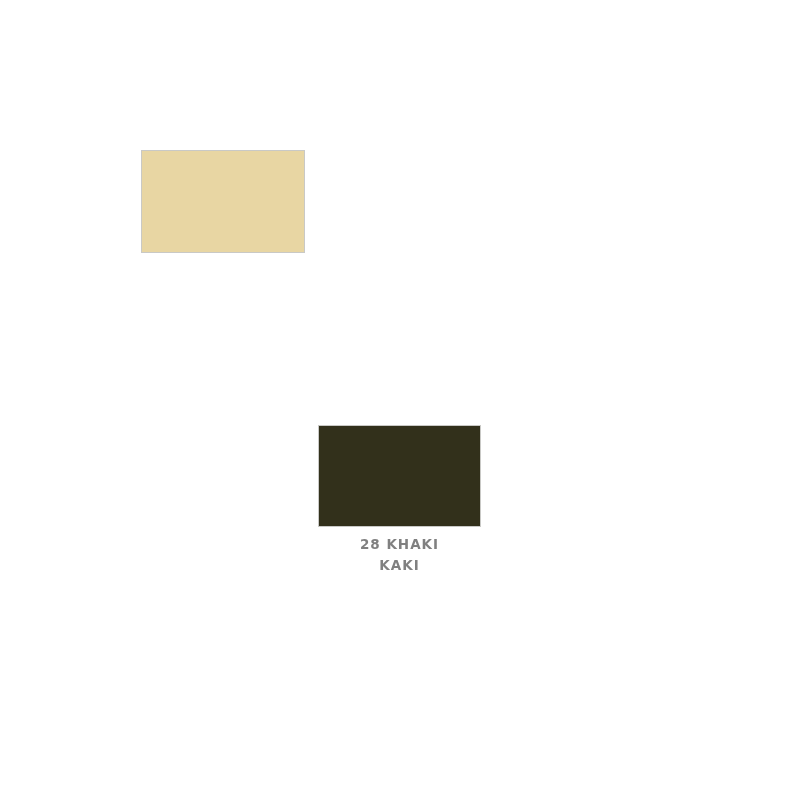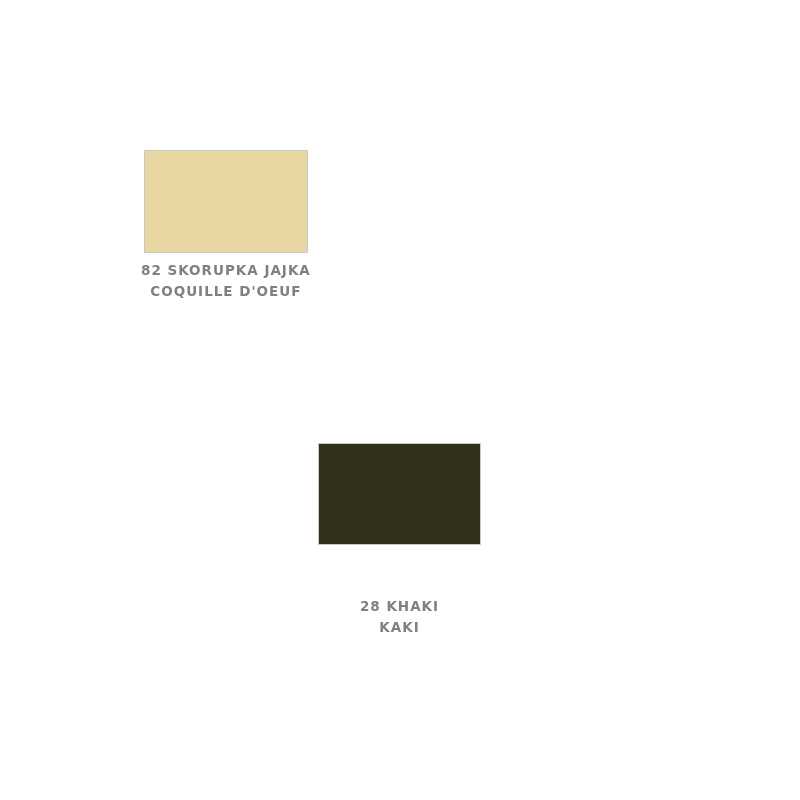--- a/index.html
+++ b/index.html
@@ -48,34 +48,30 @@
     display: block;
   }
 
   
   #cell-0 { left: 141px; top: 150px; }
   #cell-0 .swatch-chip { width: 164px; height: 103px; }
 
   #cell-1 { left: 498px; top: 160px; }
   #cell-1 .swatch-chip { width: 165px; height: 93px; }
 
-  #cell-2 { left: 318px; top: 443px; gap: 44px; }
+  #cell-2 { left: 318px; top: 425px; }
   #cell-2 .swatch-chip { width: 163px; height: 102px; }
 </style>
 </head>
 <body style="background: rgb(255, 255, 255);">
 
 <div id="swatch-board">
 
   <div class="swatch-cell" id="cell-0">
     <div class="swatch-chip" style="background-color: rgb(232, 214, 163); border-color: rgb(201, 201, 198);"></div>
-    <div class="swatch-caption" style="color: rgb(128, 128, 128);">
-      <span class="caption-line">82 SKORUPKA JAJKA</span>
-      <span class="caption-line">COQUILLE D'OEUF</span>
-    </div>
   </div>
 
 
   <div class="swatch-cell" id="cell-2">
     <div class="swatch-chip" style="background-color: rgb(50, 48, 27); border-color: rgb(201, 201, 198);"></div>
     <div class="swatch-caption" style="color: rgb(128, 128, 128);">
       <span class="caption-line">28 KHAKI</span>
       <span class="caption-line">KAKI</span>
     </div>
   </div>

